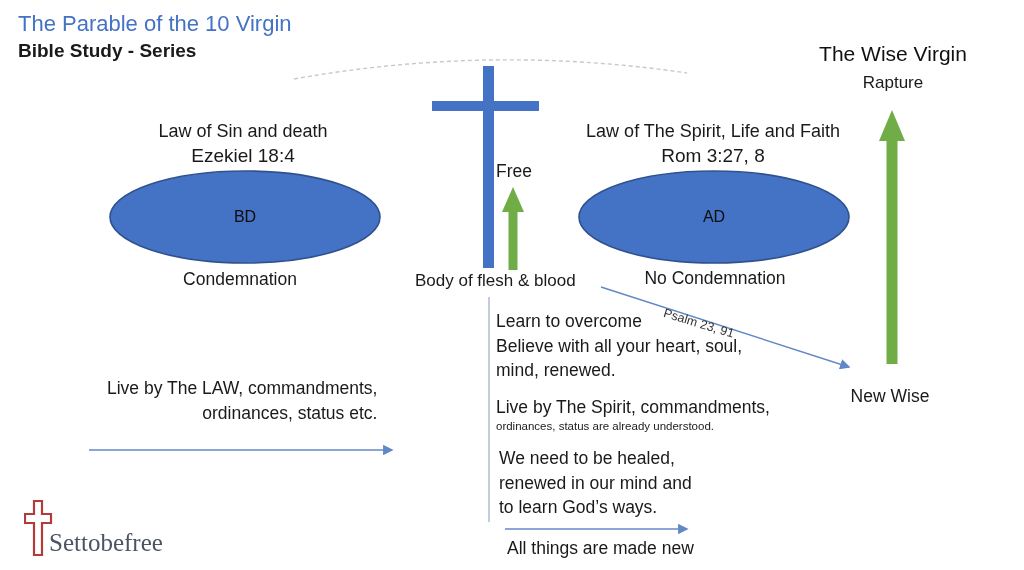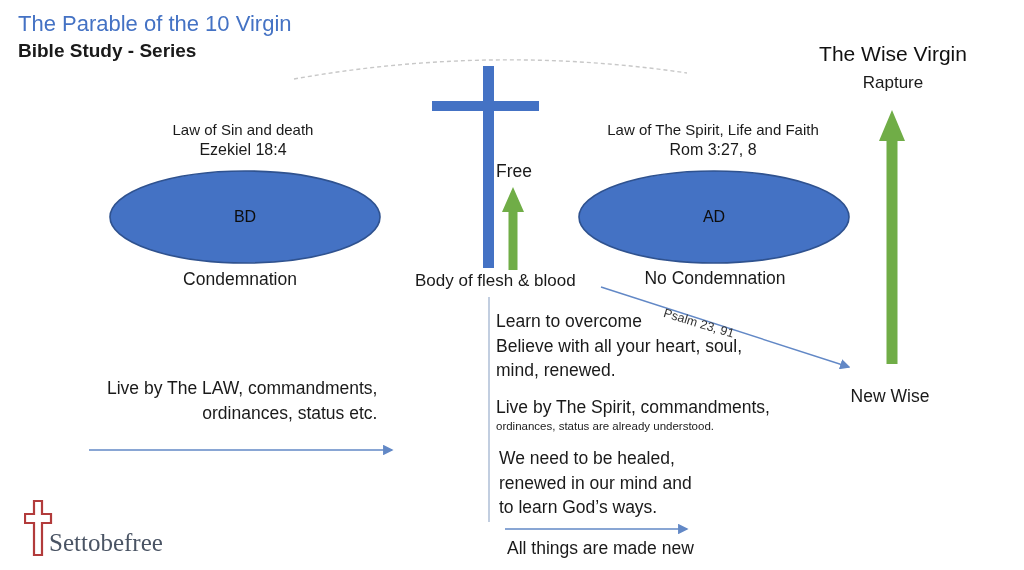--- a/index.html
+++ b/index.html
@@ -15,22 +15,22 @@
     font-family:"Liberation Sans",sans-serif;color:var(--text-dark);
     overflow:hidden;margin:0 auto;
   }
   .abs{position:absolute;}
   .ctr{text-align:center;}
   .slide-title{left:18px;top:11px;font-size:22px;font-weight:400;color:var(--title-blue);}
   .slide-subtitle{left:18px;top:40px;font-size:19px;font-weight:700;color:var(--text-dark);}
   .wise-box{left:780px;top:42px;width:226px;}
   .wise-title{font-size:21px;color:#111;}
   .rapture{font-size:17px;margin-top:7px;}
-  .sec-heading{font-size:15px;}
-  .sec-ref{font-size:16px;margin-top:3px;}
+  .sec-heading{font-size:18px;}
+  .sec-ref{font-size:19px;margin-top:3px;}
   .left-head{left:123px;top:121px;width:240px;}
   .right-head{left:563px;top:121px;width:300px;}
   .ellipse-label{font-size:16px;color:#0d0d0d;}
   .bd-label{left:185px;top:208px;width:120px;}
   .ad-label{left:654px;top:208px;width:120px;}
   .condemnation{left:120px;top:269px;width:240px;font-size:17.5px;}
   .no-condemnation{left:595px;top:268px;width:240px;font-size:17.5px;}
   .free-label{left:496px;top:161px;font-size:17.5px;}
   .body-flesh{left:415px;top:271px;font-size:17px;}
   .psalm-label{left:666px;top:306px;font-size:12.5px;color:#333;

